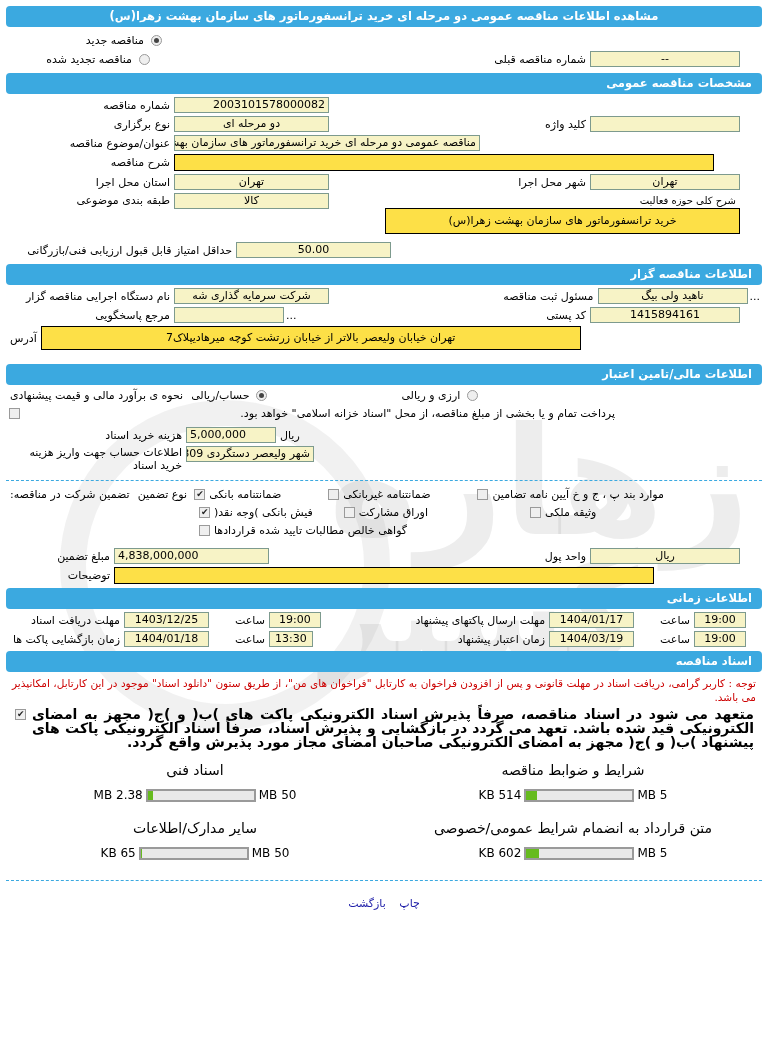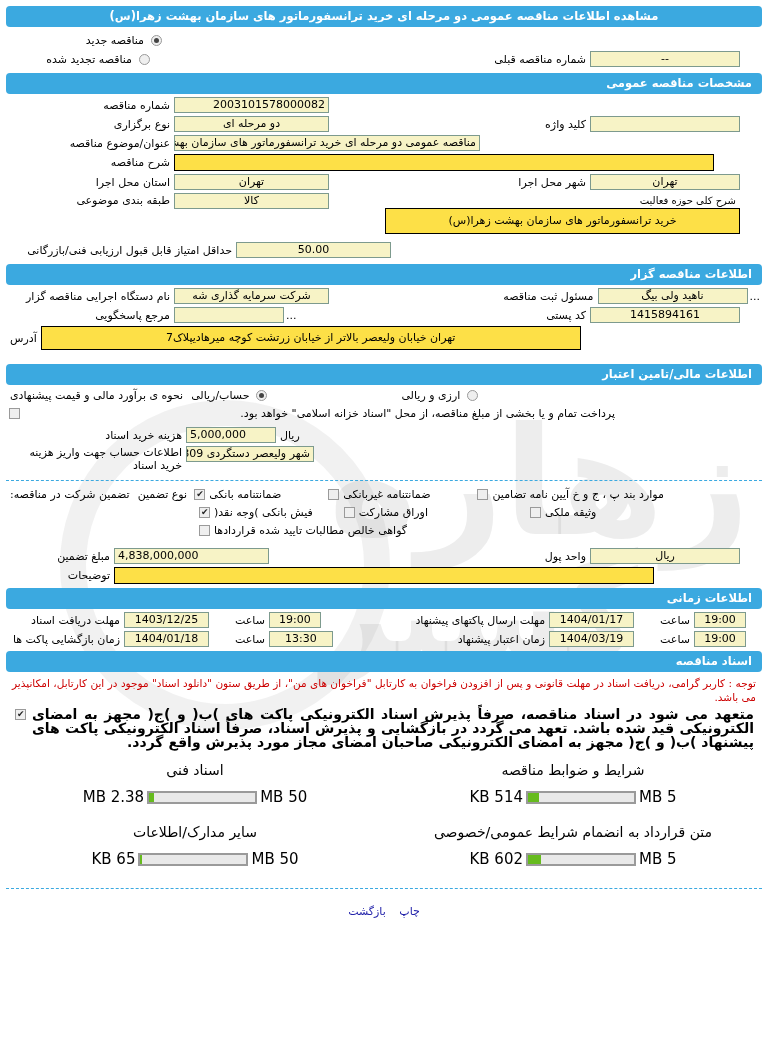--- a/index.html
+++ b/index.html
@@ -187,21 +187,21 @@
   }
   .meter {
     width: 110px;
     height: 13px;
     border: 2px solid #9a9a9a;
     background: #e9e9e9;
     display: flex;
     flex-direction: row-reverse;
   }
   .meter-fill { background: #66bb1e; height: 100%; }
-  .meter-txt { font-size: 15px; }
+  .meter-txt { font-size: 12px; }
 
   
   .footer {
     text-align: center;
     padding-top: 10px;
     position: relative; z-index: 2;
   }
   .footer a {
     color: #2222aa;
     text-decoration: none;
@@ -434,21 +434,21 @@
     </div>
 
     <div class="row">
       <div style="width:16px"></div>
       <div class="fld num" style="width:52px;">19:00</div>
       <span class="lbl">ساعت</span>
       <div style="width:22px"></div>
       <div class="fld num" style="width:85px;">1404/03/19</div>
       <span class="lbl">زمان اعتبار پیشنهاد</span>
       <div style="flex:1"></div>
-      <div class="fld num" style="width:64px;">13:30</div>
+      <div class="fld num" style="width:44px;">13:30</div>
       <span class="lbl">ساعت</span>
       <div style="width:22px"></div>
       <div class="fld num" style="width:85px;">1404/01/18</div>
       <span class="lbl" style="width:118px;text-align:right;">زمان بازگشایی پاکت ها</span>
     </div>
   </div>
 
   <div class="bar" style="margin-top:4px;">اسناد مناقصه</div>
   <div class="section">
 

